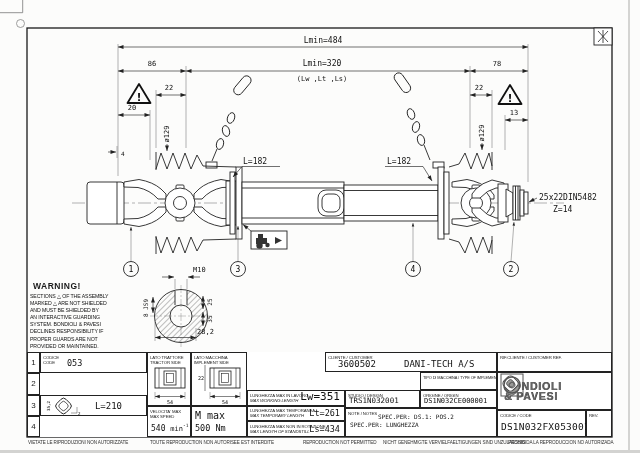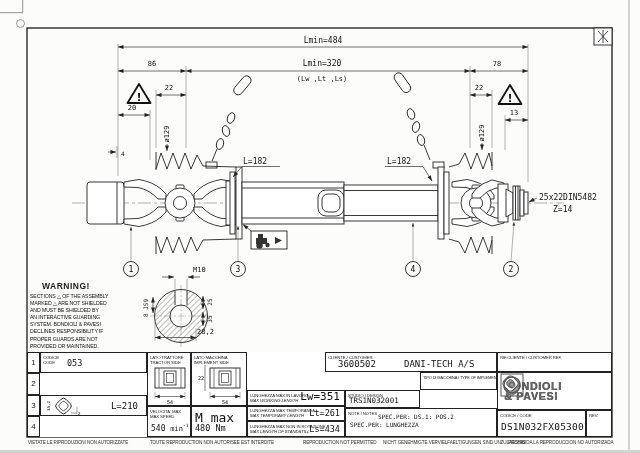--- a/index.html
+++ b/index.html
@@ -12,21 +12,21 @@
   .on{stroke:#222;stroke-width:0.9;fill:none}
   .dt{font:7px "DejaVu Sans Mono",monospace;fill:#111}
   .dt8{font:8px "DejaVu Sans Mono",monospace;fill:#111}
   .dt6{font:6px "DejaVu Sans Mono",monospace;fill:#111}
   
   .tb{position:absolute;left:27px;top:352px;width:585px;height:85px;background:#fff;}
   .cell{position:absolute;border:0.7px solid #222;box-sizing:border-box;background:#fff;}
   .lb{font-size:4.3px;line-height:5px;color:#222;letter-spacing:-0.1px;white-space:nowrap;}
   .val{font-family:"DejaVu Sans Mono",monospace;color:#111;white-space:nowrap;}
   .warn{position:absolute;left:30px;top:281px;width:92px;}
-  .warn h4{margin:0 0 2px 12px;font-size:8.5px;letter-spacing:0.5px;}
+  .warn h4{margin:0 0 2px 3px;font-size:8.5px;letter-spacing:0.5px;}
   .warn div{font-size:5.2px;line-height:7.1px;letter-spacing:-0.1px;white-space:nowrap;color:#111;}
   .foot{position:absolute;top:440px;font-size:4.6px;color:#333;white-space:nowrap;letter-spacing:-0.1px;}
   .logoTxt{font-weight:bold;font-size:10.5px;line-height:10px;color:#666;letter-spacing:0.8px;
            text-shadow:0.4px 0.4px 0 #333;}
   sup.e{font-size:4.5px;vertical-align:super;}
   .shadowR{position:absolute;left:628px;top:0;width:2px;height:453px;background:#c3c3c1;opacity:.7;}
   .shadowB{position:absolute;left:0;top:450px;width:640px;height:3px;background:#d3d3d1;}
 </style>
 </head>
 <body>
@@ -334,21 +334,21 @@
   <div class="cell" style="left:0;top:21.25px;width:13px;height:21.25px;text-align:center;font-size:8px;line-height:20px">2</div>
   <div class="cell" style="left:0;top:42.5px;width:13px;height:21.25px;text-align:center;font-size:8px;line-height:20px">3</div>
   <div class="cell" style="left:13px;top:42.5px;width:107px;height:21.25px">
     <svg width="56" height="21">
       <text style="font:4.2px 'DejaVu Sans Mono',monospace" transform="rotate(-90 7 10)" x="7" y="12" text-anchor="middle">35,2</text>
       <rect x="16" y="3.5" width="13" height="13" rx="3.5" transform="rotate(45 22.5 10)" fill="none" stroke="#222" stroke-width="0.9"></rect>
       <rect x="18.5" y="6" width="8" height="8" rx="2.5" transform="rotate(45 22.5 10)" fill="none" stroke="#222" stroke-width="0.7"></rect>
       <path d="M30,17 L36,17 M36,17 L36,11" stroke="#333" stroke-width="0.45" fill="none"></path>
       <text style="font:4.2px 'DejaVu Sans Mono',monospace" x="37" y="19">2</text>
     </svg>
-    <div class="val" style="position:absolute;right:8px;top:5px;font-size:9px">L=210</div>
+    <div class="val" style="position:absolute;right:24px;top:5px;font-size:9px">L=210</div>
   </div>
   <div class="cell" style="left:0;top:63.75px;width:13px;height:21.25px;text-align:center;font-size:8px;line-height:20px">4</div>
 
   <div class="cell" style="left:120px;top:0;width:44px;height:54px">
     <div class="lb" style="position:absolute;left:2px;top:2px"><span>LATO TRATTORE</span><br><span>TRACTOR SIDE</span></div>
     <svg width="44" height="40" style="position:absolute;left:0;top:12px">
       <rect x="7" y="3" width="30" height="20" fill="none" stroke="#222" stroke-width="0.9"></rect>
       <line x1="11" y1="3" x2="11" y2="23" stroke="#222" stroke-width="0.6"></line>
       <line x1="33" y1="3" x2="33" y2="23" stroke="#222" stroke-width="0.6"></line>
       <rect x="16" y="6" width="12" height="14" fill="none" stroke="#222" stroke-width="0.8"></rect>
@@ -375,22 +375,22 @@
       <text style="font:5px 'DejaVu Sans Mono',monospace" x="33" y="39" text-anchor="middle">54</text>
     </svg>
   </div>
   <div class="cell" style="left:120px;top:54px;width:44px;height:31px">
     <div class="lb" style="position:absolute;left:2px;top:2px"><span>VELOCITA' MAX</span><br><span>MAX SPEED</span></div>
     <div class="val" style="position:absolute;left:3px;bottom:3px;font-size:8px">
       <span>540</span> <span style="font-size:7px">min</span><sup class="e">-1</sup>
     </div>
   </div>
   <div class="cell" style="left:164px;top:54px;width:56px;height:31px">
-    <div class="val" style="position:absolute;left:3px;top:3px;font-size:13px">M max</div>
-    <div class="val" style="position:absolute;left:3px;bottom:3px;font-size:8.5px">480 Nm</div>
+    <div class="val" style="position:absolute;left:3px;top:3px;font-size:10px">M max</div>
+    <div class="val" style="position:absolute;left:3px;bottom:3px;font-size:8.5px">500 Nm</div>
   </div>
 
   <div class="cell" style="left:298px;top:0;width:172px;height:20px">
     <div class="lb" style="position:absolute;left:2px;top:1.5px">CLIENTE / CUSTOMER</div>
     <div class="val" style="position:absolute;left:12px;bottom:2px;font-size:9px">3600502</div>
     <div class="val" style="position:absolute;left:78px;bottom:2px;font-size:9px">DANI-TECH A/S</div>
   </div>
   <div class="cell" style="left:470px;top:0;width:115px;height:20px">
     <div class="lb" style="position:absolute;left:2px;top:1.5px">RIF.CLIENTE / CUSTOMER REF.</div>
   </div>
@@ -408,20 +408,24 @@
     <div class="val" style="position:absolute;right:4px;bottom:2px;font-size:8.5px">Lt=261</div>
   </div>
   <div class="cell" style="left:220px;top:69.4px;width:98px;height:15.6px">
     <div class="lb" style="position:absolute;left:2px;top:1.5px"><span>LUNGHEZZA MAX NON IN ROTAZIONE</span><br><span style="font-style:italic">MAX LENGTH OF STANDSTILL</span></div>
     <div class="val" style="position:absolute;right:4px;bottom:2px;font-size:8.5px">Ls=434</div>
   </div>
 
   <div class="cell" style="left:318px;top:38px;width:75px;height:18px">
     <div class="lb" style="position:absolute;left:2px;top:1.5px">STUDIO / DESIGN</div>
     <div class="val" style="position:absolute;left:3px;bottom:2px;font-size:7.5px">TRS1N032001</div>
+  </div>
+  <div class="cell" style="left:393px;top:38px;width:77px;height:18px">
+    <div class="lb" style="position:absolute;left:2px;top:1.5px">ORIGINE / ORIGIN</div>
+    <div class="val" style="position:absolute;left:3px;bottom:2px;font-size:7px">DS1N032CE000001</div>
   </div>
   <div class="cell" style="left:318px;top:56px;width:152px;height:29px">
     <div class="lb" style="position:absolute;left:2px;top:1.5px">NOTE / NOTES</div>
     <div class="val" style="position:absolute;left:32px;top:4px;font-size:6px">SPEC.PER: DS.1: POS.2</div>
     <div class="val" style="position:absolute;left:4px;top:12px;font-size:6px">SPEC.PER: LUNGHEZZA</div>
   </div>
 
   <div class="cell" style="left:470px;top:20px;width:115px;height:38px;display:flex;align-items:center;gap:5px;padding-left:6px">
     <svg width="26" height="26">
       <rect x="7" y="5" width="13" height="13" rx="4" transform="rotate(45 13 12) translate(2 2)" fill="#9a9a98" stroke="#555" stroke-width="0.7"></rect>

